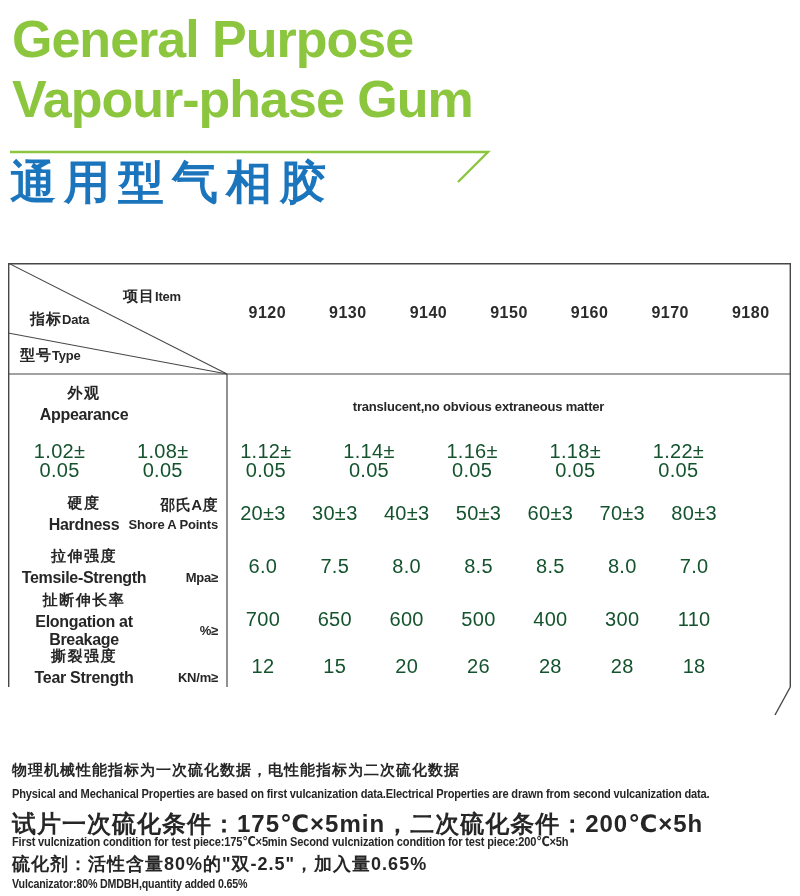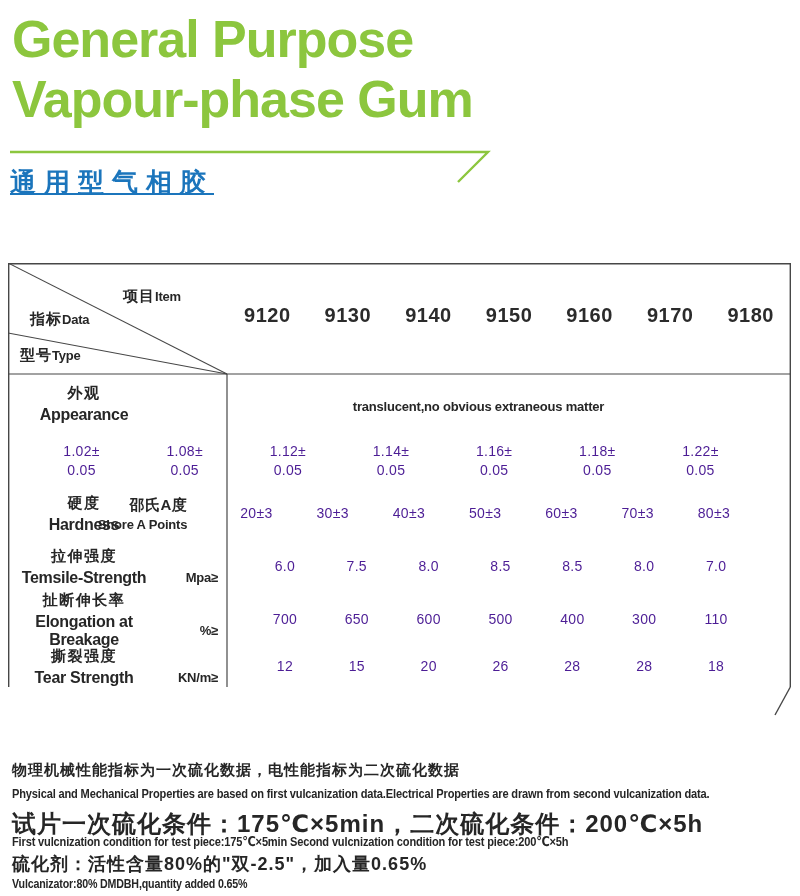--- a/index.html
+++ b/index.html
@@ -10,50 +10,49 @@
   
   .title{
     position:absolute; left:12px; top:9px; margin:0;
     font-size:52px; line-height:60px; font-weight:700; letter-spacing:-1px;
     color:var(--green,#8CC63E);
   }
   .title span{display:block;}
   .rule-svg{position:absolute; left:10px; top:149px;}
   .cn-title{
     position:absolute; left:10px; top:160px; margin:0;
-    font-size:26px; line-height:44px; font-weight:700; letter-spacing:8px;
+    font-size:46px; line-height:44px; font-weight:700; letter-spacing:8px;
     color:var(--blue,#1B75BC);
-    text-decoration:underline;
   }
   
   .spec-table{position:absolute; left:8px; top:263px; width:783px; height:458px;}
   .grid-lines{position:absolute; left:0; top:0;}
   .corner-lab{position:absolute; white-space:nowrap;}
   .corner-lab .c-cn{font-size:15px; font-weight:700; letter-spacing:1px;}
   .corner-lab .c-en{font-size:13px; font-weight:600; letter-spacing:-0.2px;}
   .c-item{left:115px; top:24px;}
   .c-data{left:22px;  top:47px;}
   .c-type{left:12px;  top:83px;}
   .models{position:absolute; left:219px; top:41px; width:564px; display:flex;}
-  .model-cell{flex:1; text-align:center; font-size:20px; font-weight:600; letter-spacing:0.5px; color:#2b2b2b;}
+  .model-cell{flex:1; text-align:center; font-size:16px; font-weight:600; letter-spacing:0.5px; color:#2b2b2b;}
   .tbody{position:absolute; left:0; top:111px; width:722px; display:flex; flex-direction:column;}
   .t-row{display:flex; align-items:stretch;}
   .lbl{width:219px; position:relative;}
   .nm{position:absolute; left:0; width:152px; top:50%; transform:translateY(-50%); text-align:center;}
   .nm .cn{font-size:15px; font-weight:700; letter-spacing:1.5px;}
   .nm .en{font-size:16px; font-weight:600; margin-top:3px; letter-spacing:-0.3px;}
   .unit{position:absolute; right:9px; top:50%; transform:translateY(-50%); text-align:right;}
   .unit .cn{font-size:15px; font-weight:700; min-height:18px; letter-spacing:0.5px;}
   .unit .en{font-size:13px; font-weight:600; margin-top:2px; letter-spacing:-0.2px;}
   .dataarea{flex:1; display:flex; align-items:center;}
   .merged{width:100%; text-align:center;}
   .merged .m-cn{font-size:14.5px; font-weight:600; letter-spacing:1px;}
   .merged .m-en{font-size:13px; font-weight:600; margin-top:5px; letter-spacing:-0.2px;}
   .vals{width:100%; display:flex;}
-  .v-cell{flex:1; text-align:center; font-size:14px; font-weight:500; color:#4c1d95; line-height:19px; letter-spacing:0.3px;padding-left:44px;}
+  .v-cell{flex:1; text-align:center; font-size:20px; font-weight:500; color:#14532d; line-height:19px; letter-spacing:0.3px;}
   
   .notes p{position:absolute; left:12px; margin:0; white-space:nowrap;}
   .n-cn{letter-spacing:1px;}
   .n-en{font-weight:700; letter-spacing:-0.2px; transform:scaleX(0.82); transform-origin:0 50%; white-space:pre;}
   .n1 {top:761px; font-size:15px; font-weight:700;}
   .n1e{top:786px; font-size:13.5px;}
   .n2 {top:808px; font-size:24px; font-weight:600;}
   .n2e{top:833px; font-size:13.5px;}
   .n3 {top:852px; font-size:18px; font-weight:600;}
   .n3e{top:876px; font-size:13px;}

